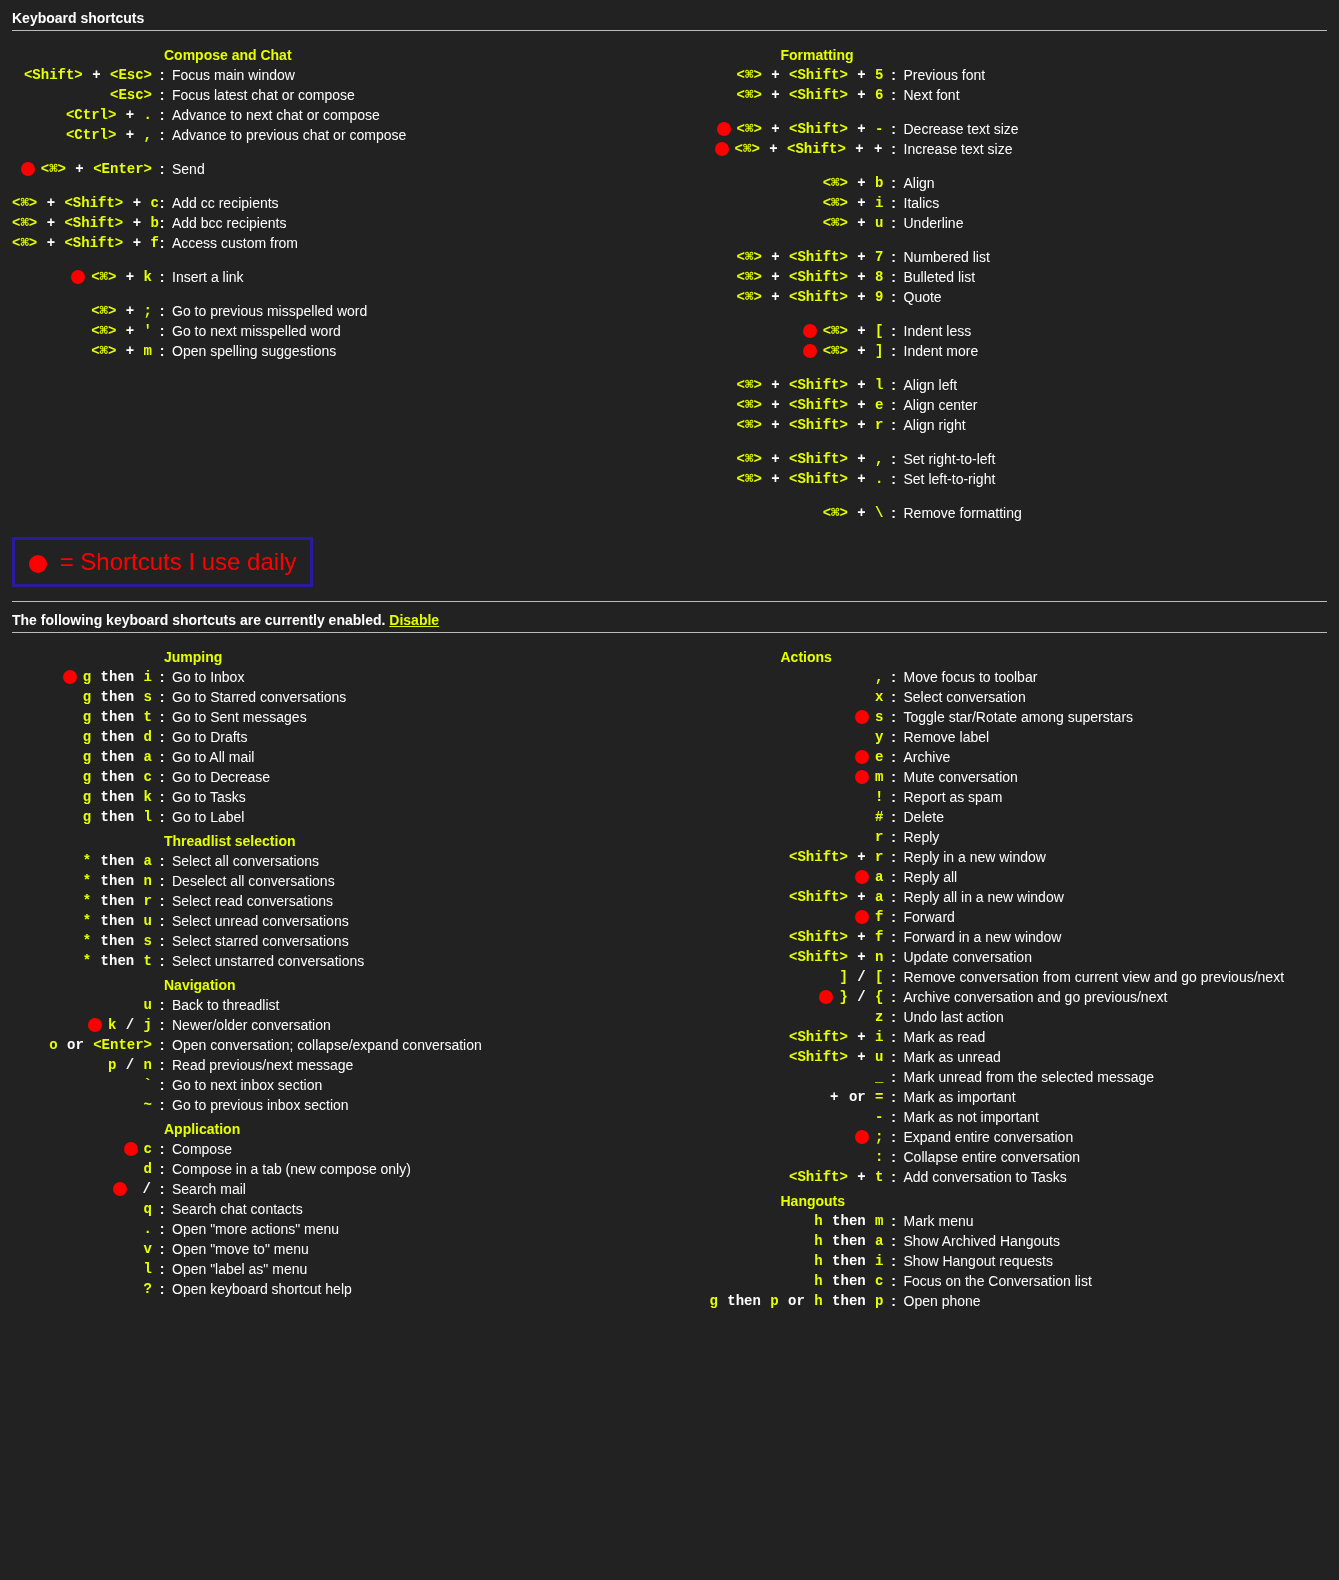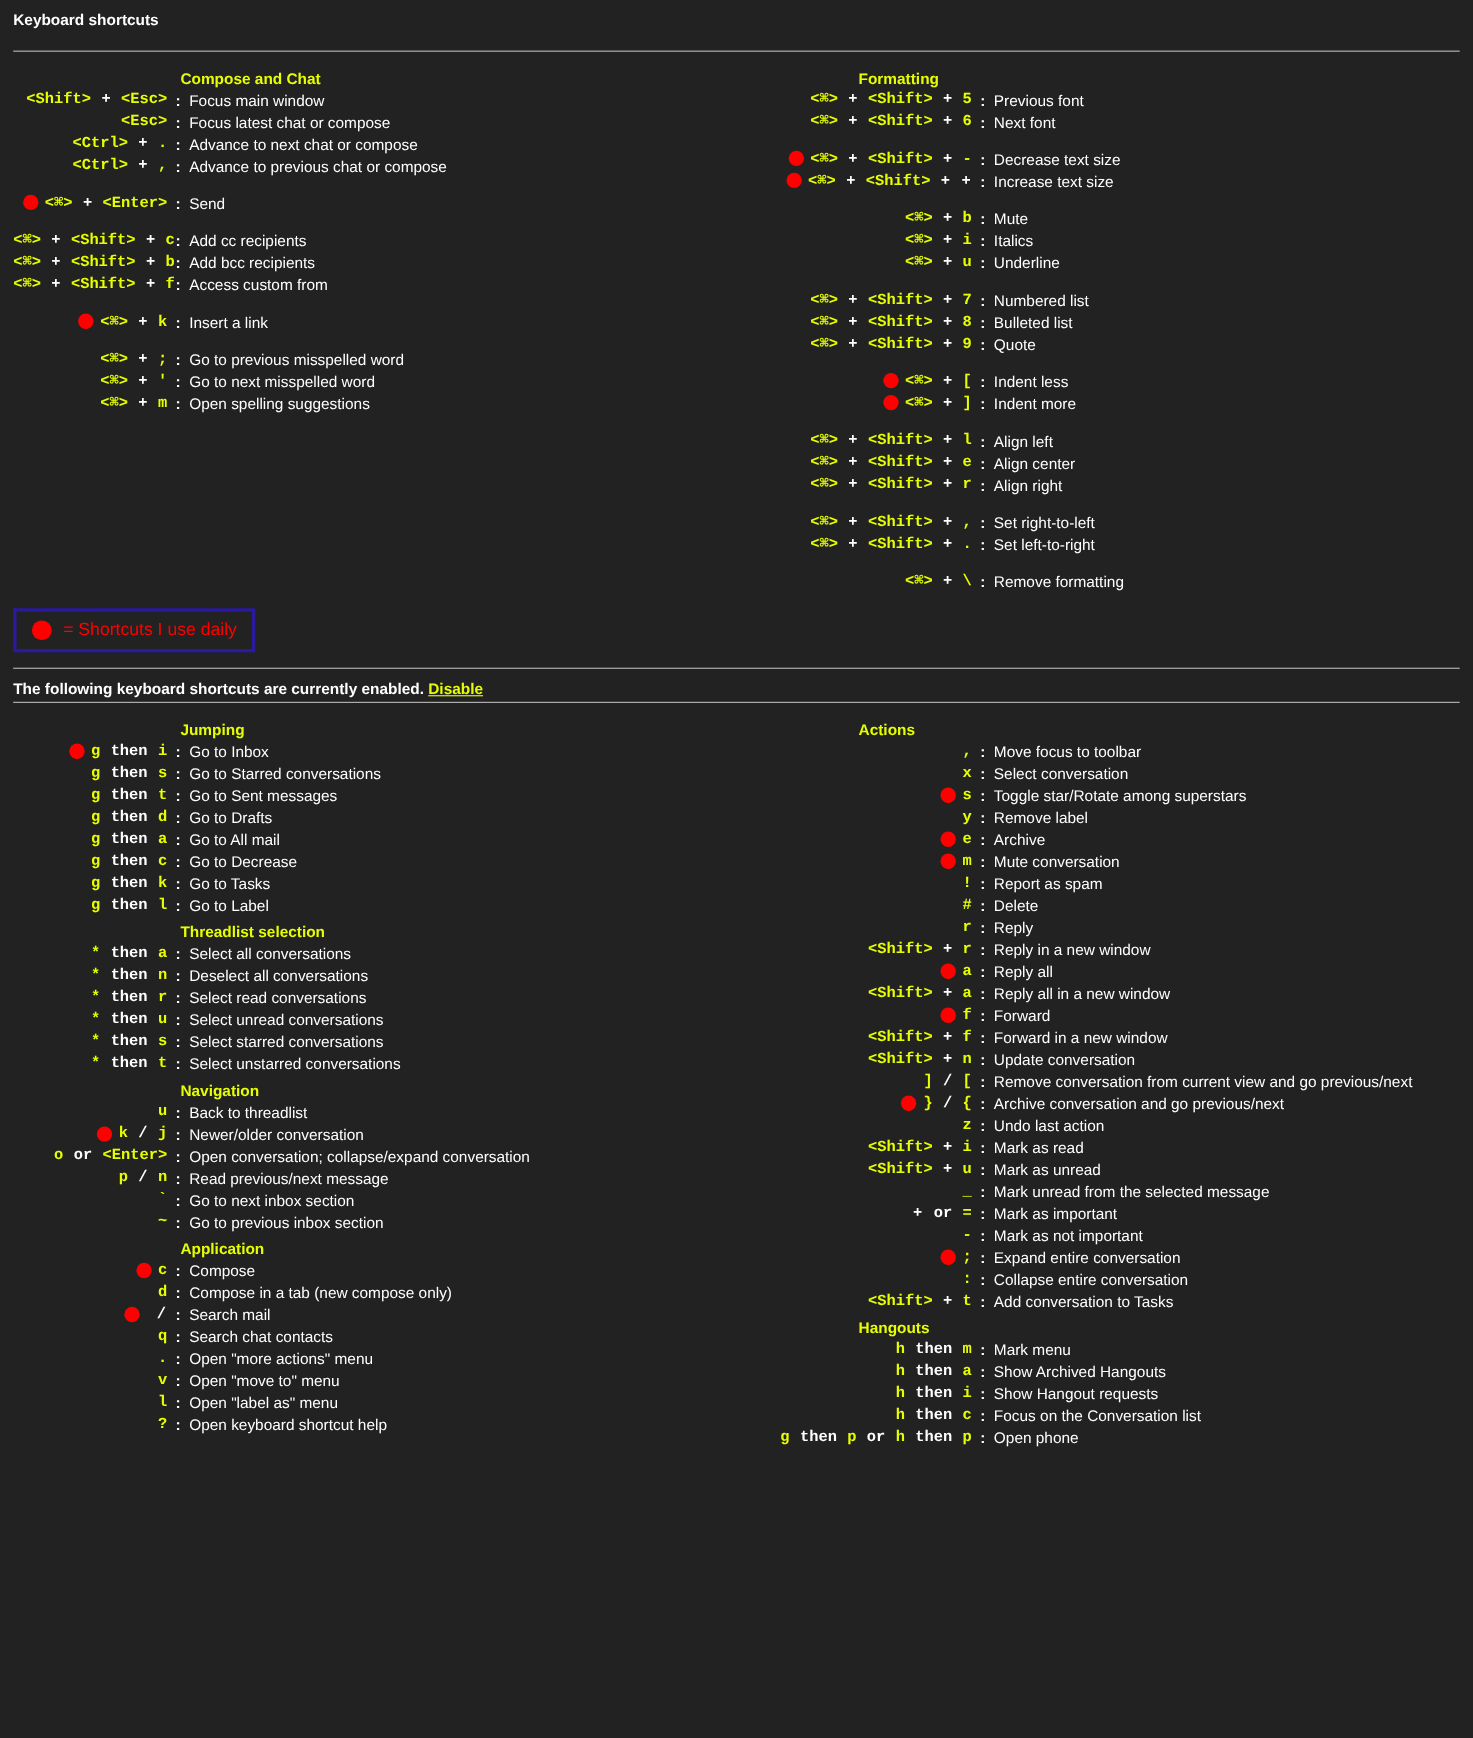--- a/index.html
+++ b/index.html
@@ -1,31 +1,31 @@
 <!DOCTYPE html>
 <html><head>
 <meta charset="utf-8">
 <style>
   html,body{margin:0;padding:0;background:#222;color:#fff;font-family:Arial,Helvetica,sans-serif;font-size:14px}
   .page{padding:10px 12px}
-  .header{font-weight:bold;color:#fff;margin-bottom:20px}
+  .header{font-weight:bold;color:#fff;margin-bottom:4px}
   hr{border:none;border-top:1px solid #bbb;margin:4px 0 10px 0}
   .cols{display:flex;gap:48px}
   .col{flex:1}
   .section-title{color:#e6ff00;font-weight:bold;margin:6px 0 2px 152px}
   .col2 .section-title{margin-left:87px}
   .row{display:flex;align-items:center;line-height:20px}
   .keycell{width:140px;text-align:right;font-family:"Courier New",monospace;font-weight:bold;color:#e6ff00;padding-right:6px;white-space:nowrap}
   .col2 .keycell{width:190px}
   .colon{width:8px;text-align:center;font-weight:bold;color:#fff}
   .desc{color:#fff;padding-left:6px}
   .sep{margin-left:1px;margin-right:1px;color:#fff}
   .spacer{height:14px}
   .dot{display:inline-block;width:14px;height:14px;border-radius:50%;background:#ff0000;vertical-align:middle;margin-right:6px}
-  .legend{display:inline-block;border:3px solid #2a1aa0;color:#ff0000;padding:8px 14px;font-size:16px;margin-top:14px}
+  .legend{display:inline-block;border:3px solid #2a1aa0;color:#ff0000;padding:8px 14px;font-size:24px;margin-top:14px}
   .legend .dot{width:18px;height:18px}
   .subheader{font-weight:bold;color:#fff;margin:4px 0 0 0}
   a.disable{color:#e6ff00;font-weight:bold;text-decoration:underline}
 </style>
 </head>
 <body>
 
 <div class="page">
 
   <div class="header">Keyboard shortcuts</div>
@@ -119,21 +119,21 @@
         </div>
         <div class="row">
           <div class="keycell"><span class="dot"></span><span>&lt;⌘&gt;</span><span class="sep"> + </span><span>&lt;Shift&gt;</span><span class="sep"> + </span><span class="sep"> + </span></div>
           <div class="colon">:</div>
           <div class="desc">Increase text size</div>
         </div>
         <div class="spacer"></div>
         <div class="row">
           <div class="keycell"><span>&lt;⌘&gt;</span><span class="sep"> + </span><span>b</span></div>
           <div class="colon">:</div>
-          <div class="desc">Mute</div>
+          <div class="desc">Align</div>
         </div>
         <div class="row">
           <div class="keycell"><span>&lt;⌘&gt;</span><span class="sep"> + </span><span>i</span></div>
           <div class="colon">:</div>
           <div class="desc">Italics</div>
         </div>
         <div class="row">
           <div class="keycell"><span>&lt;⌘&gt;</span><span class="sep"> + </span><span>u</span></div>
           <div class="colon">:</div>
           <div class="desc">Underline</div>

